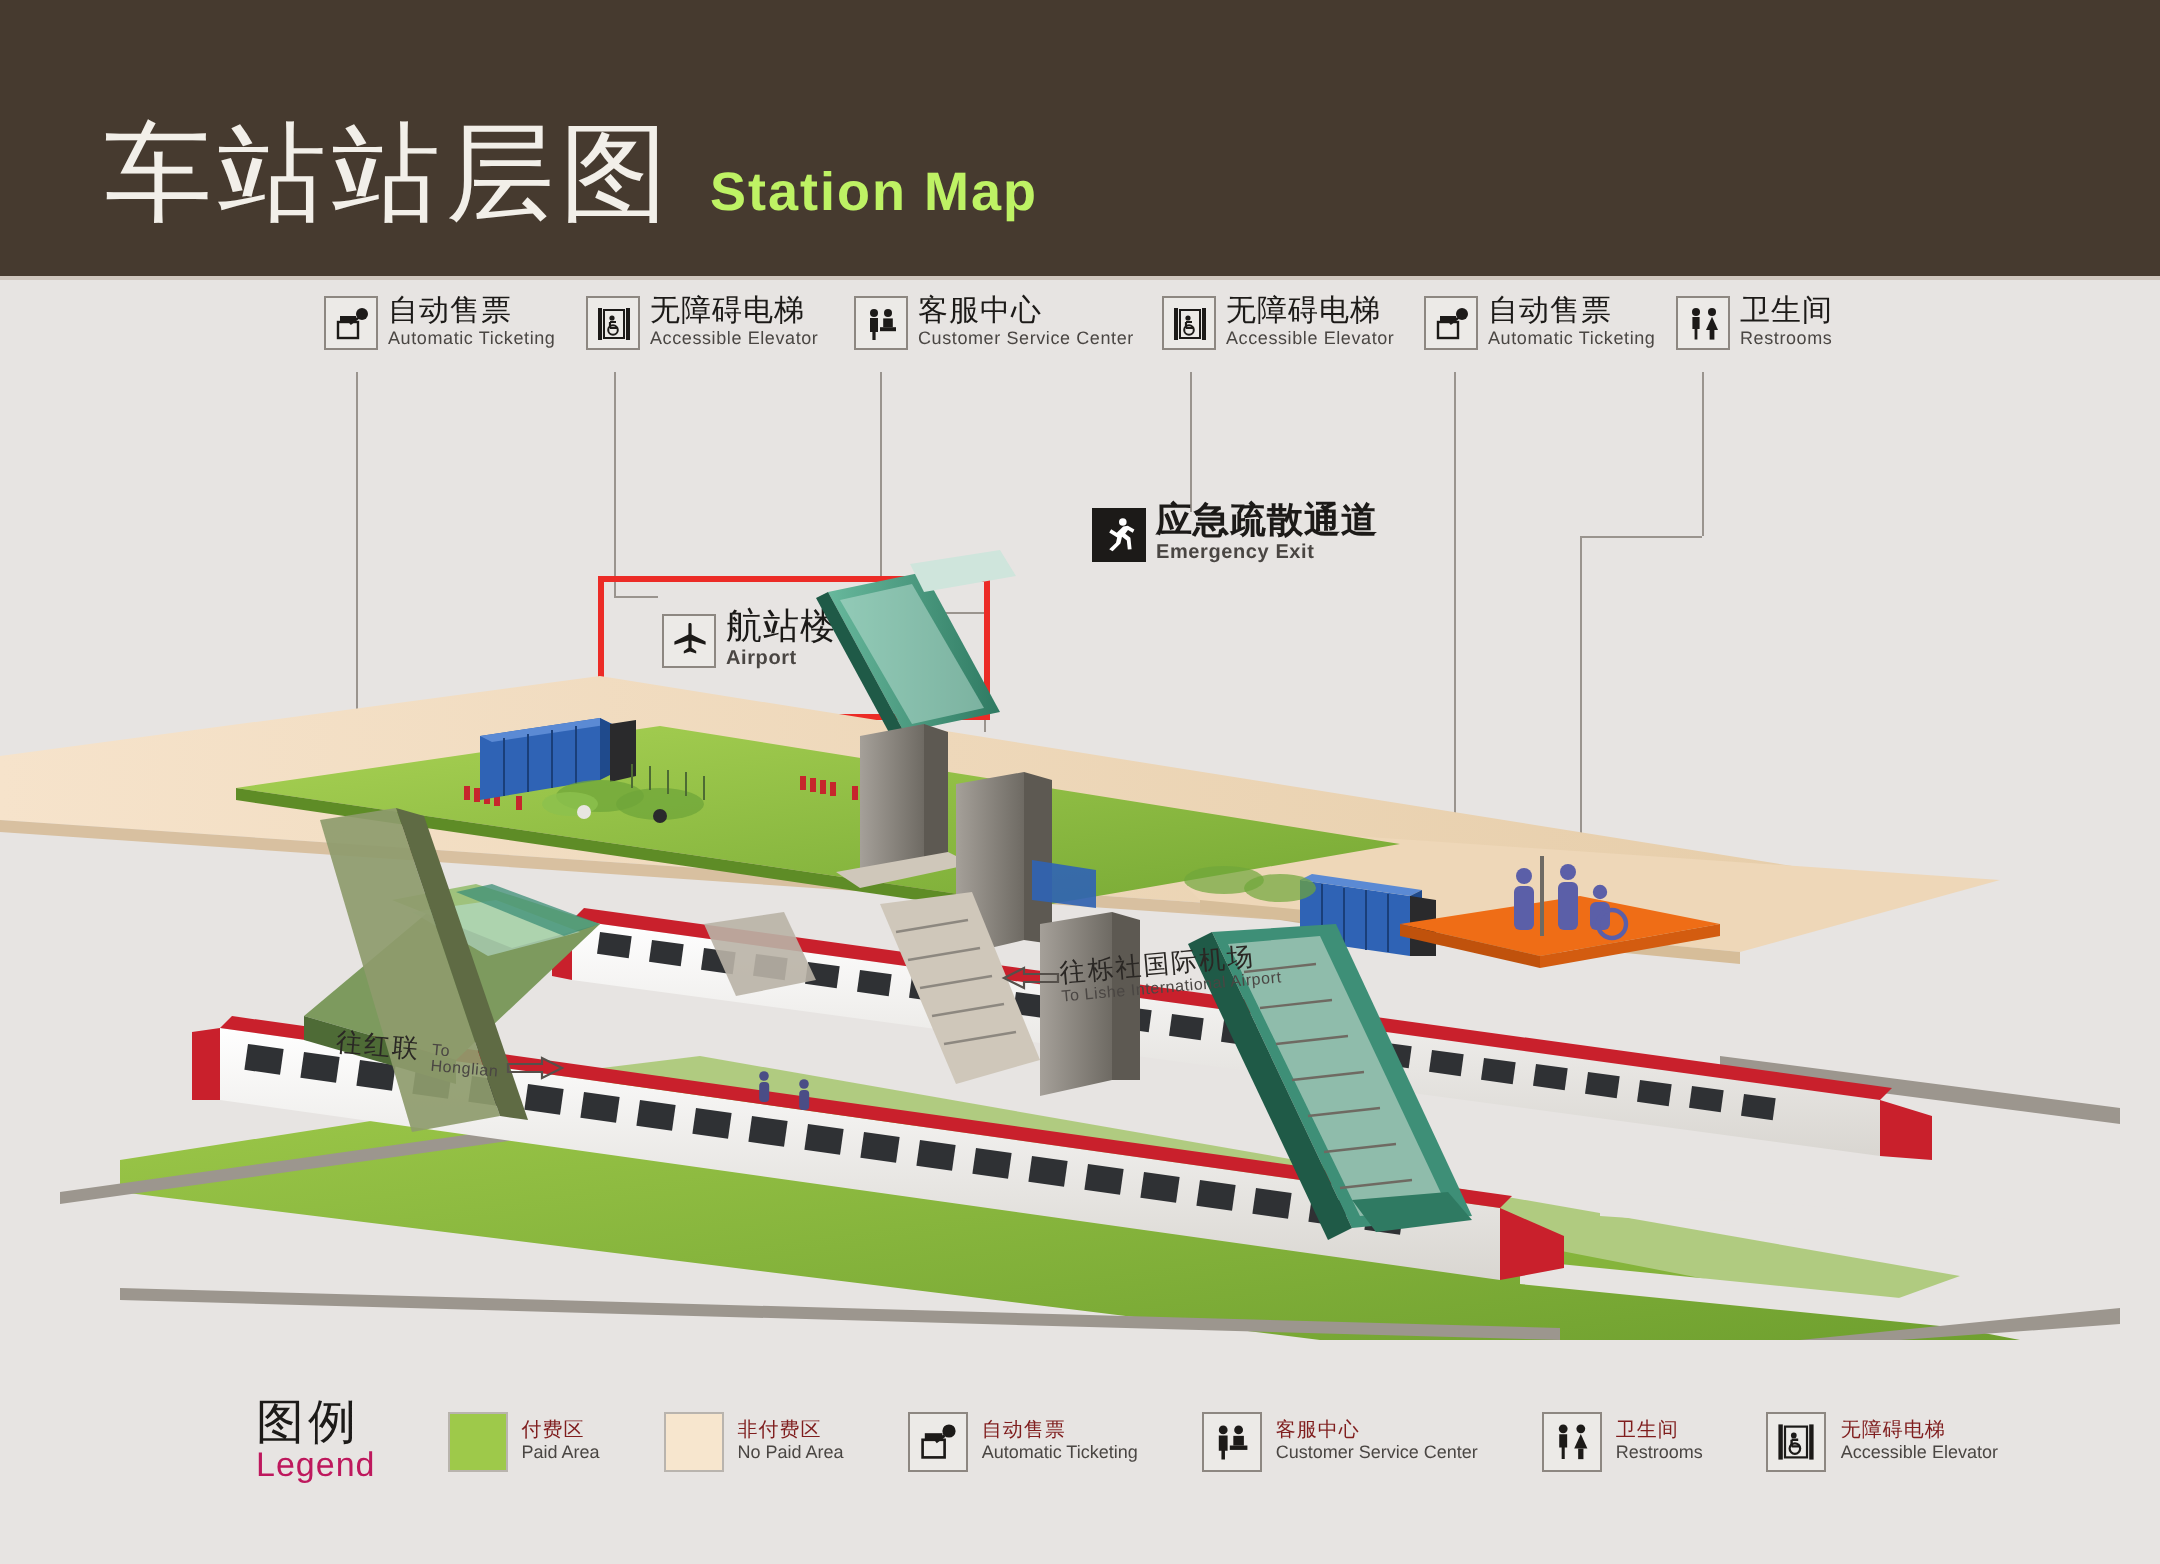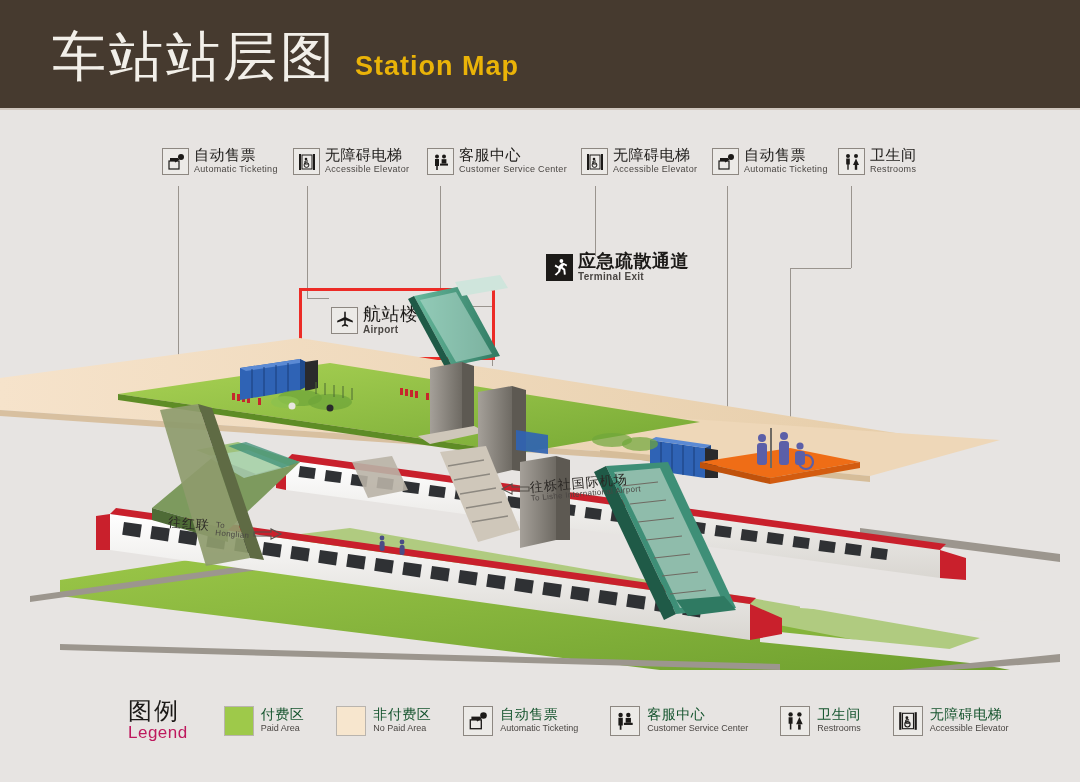--- a/index.html
+++ b/index.html
@@ -7,34 +7,34 @@
     width: 1080px; height: 782px;
     background: #e7e4e2;
     font-family: "Liberation Sans", "DejaVu Sans", sans-serif;
     overflow: hidden;
     position: relative;
   }
 
   
   .header {
     position: absolute; left: 0; top: 0;
-    width: 1080px; height: 110px;
+    width: 1080px; height: 140px;
     background: #463a2f;
     border-bottom: 2px solid #cfc6be;
   }
   .header-inner {
     position: absolute; left: 52px; bottom: 14px;
     display: flex; align-items: baseline; gap: 18px;
   }
   .title-cn {
     font-size: 54px; color: #f2efe9; letter-spacing: 3px;
     font-family: "DejaVu Sans", sans-serif; font-weight: 400;
   }
   .title-en {
-    font-size: 27px; color: #eab308; font-weight: bold; letter-spacing: 1px;
+    font-size: 27px; color: #bef264; font-weight: bold; letter-spacing: 1px;
   }
 
   
   .sign {
     position: absolute;
     display: flex; align-items: center; gap: 5px;
     white-space: nowrap;
   }
   .sign-icon {
     width: 27px; height: 27px;
@@ -80,21 +80,21 @@
   .legend-title { line-height: 1.1; margin-right: 4px; }
   .legend-title-cn {
     font-size: 24px; color: #1c1a18; letter-spacing: 2px;
     font-family: "DejaVu Sans", sans-serif;
   }
   .legend-title-en { font-size: 17px; color: #be185d; letter-spacing: .5px; }
   .legend-item { display: flex; align-items: center; gap: 7px; }
   .swatch { width: 30px; height: 30px; border: 1px solid #b9b4ae; }
   .legend-text { line-height: 1.1; }
   .legend-cn {
-    font-size: 14px; color: #14532d; letter-spacing: .5px;
+    font-size: 10px; color: #7f1d1d; letter-spacing: .5px;
     font-family: "DejaVu Sans", sans-serif;
   }
   .legend-en { font-size: 9px; color: #4a4643; margin-top: 1px; }
 
   
   .dir-label { position: absolute; line-height: 1.05; }
   .dir-cn {
     font-size: 13px; color: #2a2724; letter-spacing: 1px;
     font-family: "DejaVu Sans", sans-serif;
   }
@@ -237,21 +237,21 @@
 <div class="sign" style="left:546px; top:252px;">
   <span class="sign-icon" style="background:#1c1a18; border-color:#1c1a18;">
     <svg width="20" height="20" viewBox="0 0 20 20">
       <rect x="0" y="0" width="20" height="20" fill="#1c1a18"></rect>
       <circle cx="11.4" cy="4" r="1.9" fill="#ffffff"></circle>
       <path d="M11.6 6.3 L8.4 9.4 L5.6 7.6 L4.6 9.2 L8.6 11.8 L8.0 14.4 L4.6 17.6 L6.3 18.6 L10.2 14.8 L11.0 11.4 L13.4 13.2 L13.9 17.8 L15.8 17.6 L15.2 11.9 L12.6 9.9 L14.0 8.0 L16.4 9.4 L17.2 7.8 L13.9 5.9 Z" fill="#ffffff"></path>
     </svg>
   </span>
   <span class="sign-text">
     <div class="sign-cn" style="font-size:18px;font-weight:bold;">应急疏散通道</div>
-    <div class="sign-en" style="font-size:10px; font-weight:bold;">Terminal Exit</div>
+    <div class="sign-en" style="font-size:10px; font-weight:bold;">Emergency Exit</div>
   </span>
 </div>
 
 <div class="scene">
 <svg width="1080" height="560" viewBox="0 0 1080 560">
   <defs>
     <linearGradient id="greenG" x1="0" y1="0" x2="1" y2="1">
       <stop offset="0%" stop-color="#a9d254"></stop>
           <stop offset="100%" stop-color="#76a834"></stop>
     </linearGradient>

